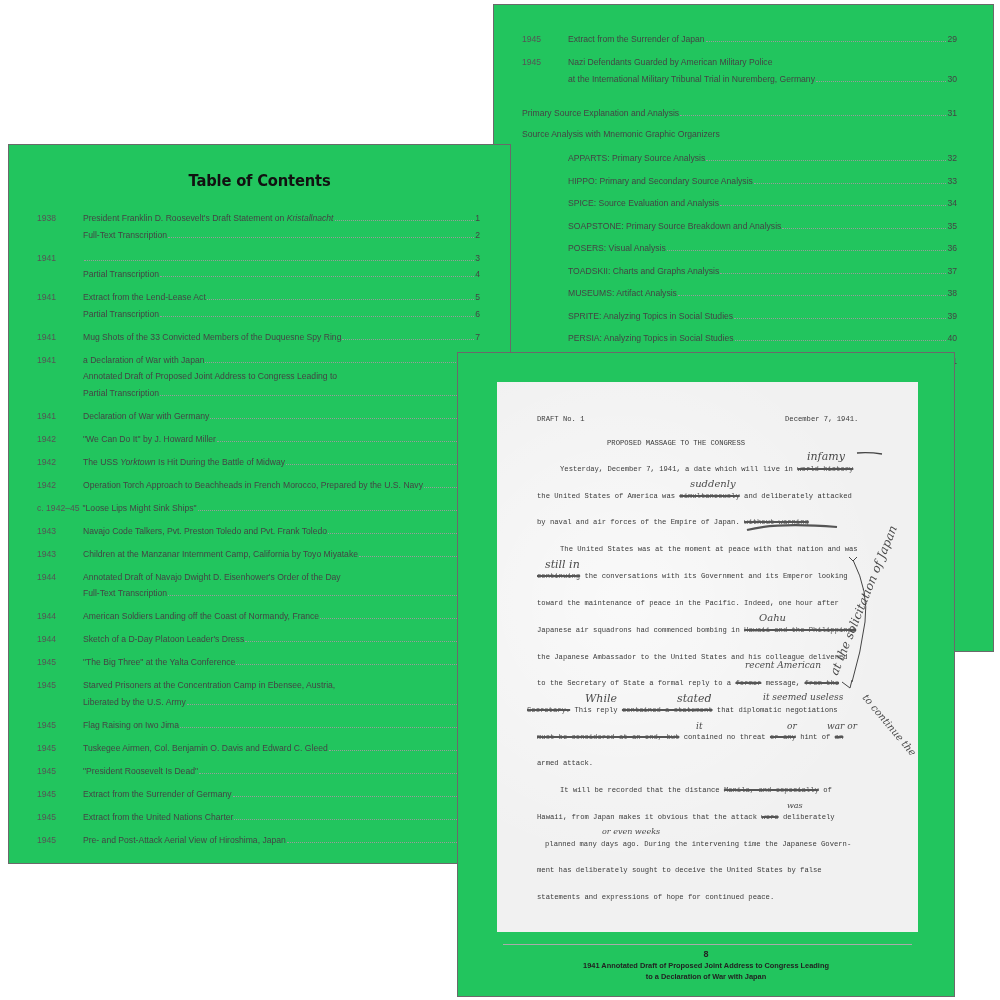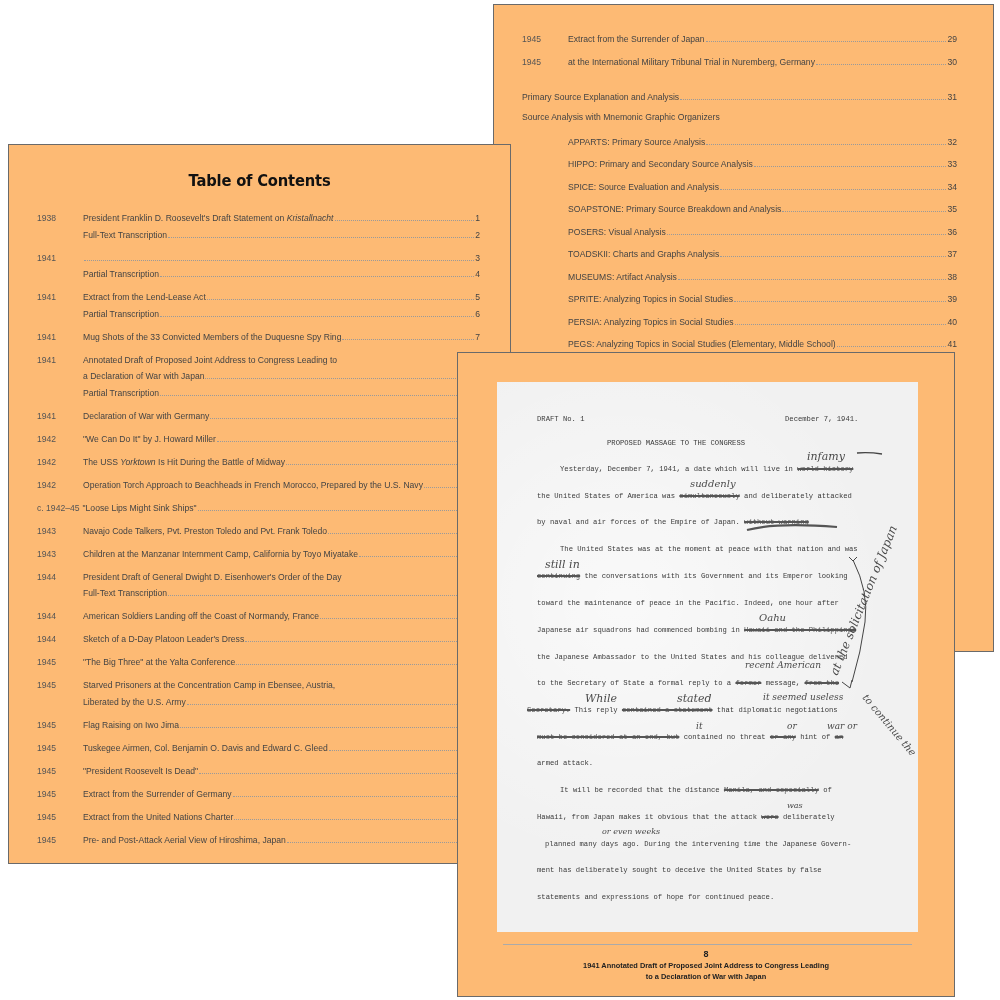--- a/index.html
+++ b/index.html
@@ -3,21 +3,21 @@
 <meta charset="utf-8">
 <style>
   html, body { margin: 0; padding: 0; }
   body {
     width: 1000px; height: 1000px; position: relative; overflow: hidden;
     background: #ffffff;
     font-family: "Liberation Sans", sans-serif;
     color: #333;
   }
   .page {
-    position: absolute; background: #fdba74;
+    position: absolute; background: #22c55e;
     border: 1.5px solid #6a6a6a; box-sizing: border-box;
   }
   
   #page-back { left: 493px; top: 4px; width: 501px; height: 648px; z-index: 1; }
   
   #page-left { left: 8px; top: 144px; width: 503px; height: 720px; z-index: 2; }
   
   #page-front { left: 457px; top: 352px; width: 498px; height: 645px; z-index: 3; }
 
   .toc-title {
@@ -78,20 +78,24 @@
         <div class="line">
             <span class="txt">Extract from the Surrender of Japan</span>
             <span class="dots"></span>
             <span class="pg">29</span>
           </div>
       </div>
     </div>
     <div class="entry">
       <div class="year">1945</div>
       <div class="lines">
+        <div class="line nodots">
+            <span class="txt">Nazi Defendants Guarded by American Military Police</span>
+            <span class="dots"></span>
+          </div>
         <div class="line">
             <span class="txt">at the International Military Tribunal Trial in Nuremberg, Germany</span>
             <span class="dots"></span>
             <span class="pg">30</span>
           </div>
       </div>
     </div>
 
     <div class="section" style="margin-top:18px;">
       <div class="line" style="margin-bottom:6px;">
@@ -212,31 +216,31 @@
           <div class="line">
             <span class="txt">Mug Shots of the 33 Convicted Members of the Duquesne Spy Ring</span>
             <span class="dots"></span>
             <span class="pg">7</span>
           </div>
         </div>
       </div>
       <div class="entry">
         <div class="year">1941</div>
         <div class="lines">
+          <div class="line">
+            <span class="txt">a Declaration of War with Japan</span>
+            <span class="dots"></span>
+            <span class="pg">8</span>
+          </div>
           <div class="line nodots">
             <span class="txt">Annotated Draft of Proposed Joint Address to Congress Leading to</span>
             <span class="dots"></span>
             <span class="pg"></span>
           </div>
           <div class="line">
-            <span class="txt">a Declaration of War with Japan</span>
-            <span class="dots"></span>
-            <span class="pg">8</span>
-          </div>
-          <div class="line">
             <span class="txt">Partial Transcription</span>
             <span class="dots"></span>
             <span class="pg"></span>
           </div>
         </div>
       </div>
       <div class="entry">
         <div class="year">1941</div>
         <div class="lines">
           <div class="line">
@@ -303,21 +307,21 @@
             <span class="txt">Children at the Manzanar Internment Camp, California by Toyo Miyatake</span>
             <span class="dots"></span>
             <span class="pg"></span>
           </div>
         </div>
       </div>
       <div class="entry">
         <div class="year">1944</div>
         <div class="lines">
           <div class="line nodots">
-            <span class="txt">President Draft of General Dwight D. Eisenhower's Order of the Day</span>
+            <span class="txt">Annotated Draft of Navajo Dwight D. Eisenhower's Order of the Day</span>
             <span class="dots"></span>
             <span class="pg"></span>
           </div>
           <div class="line">
             <span class="txt">Full-Text Transcription</span>
             <span class="dots"></span>
             <span class="pg"></span>
           </div>
         </div>
       </div>

